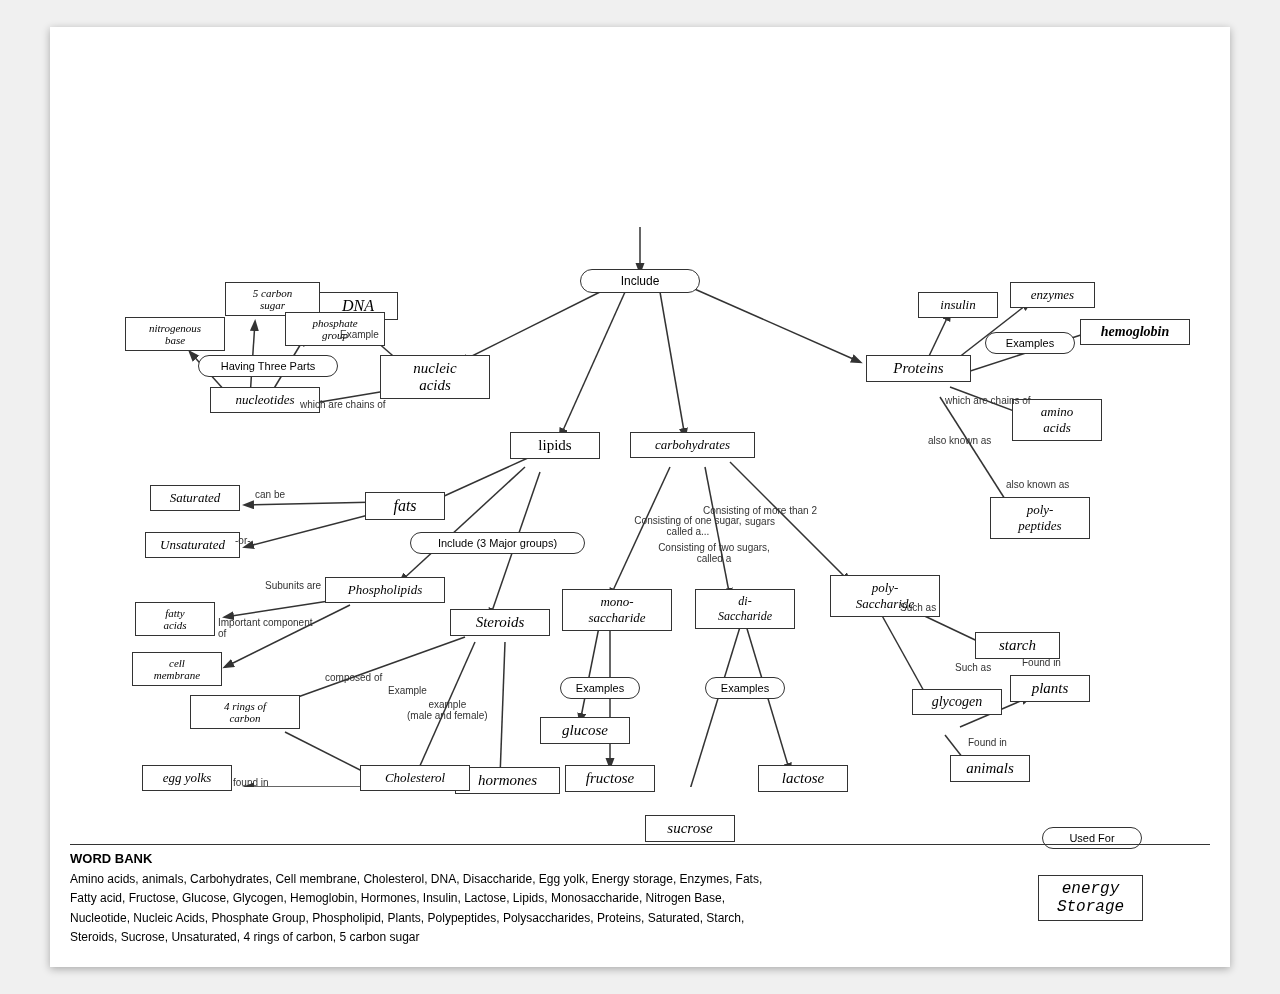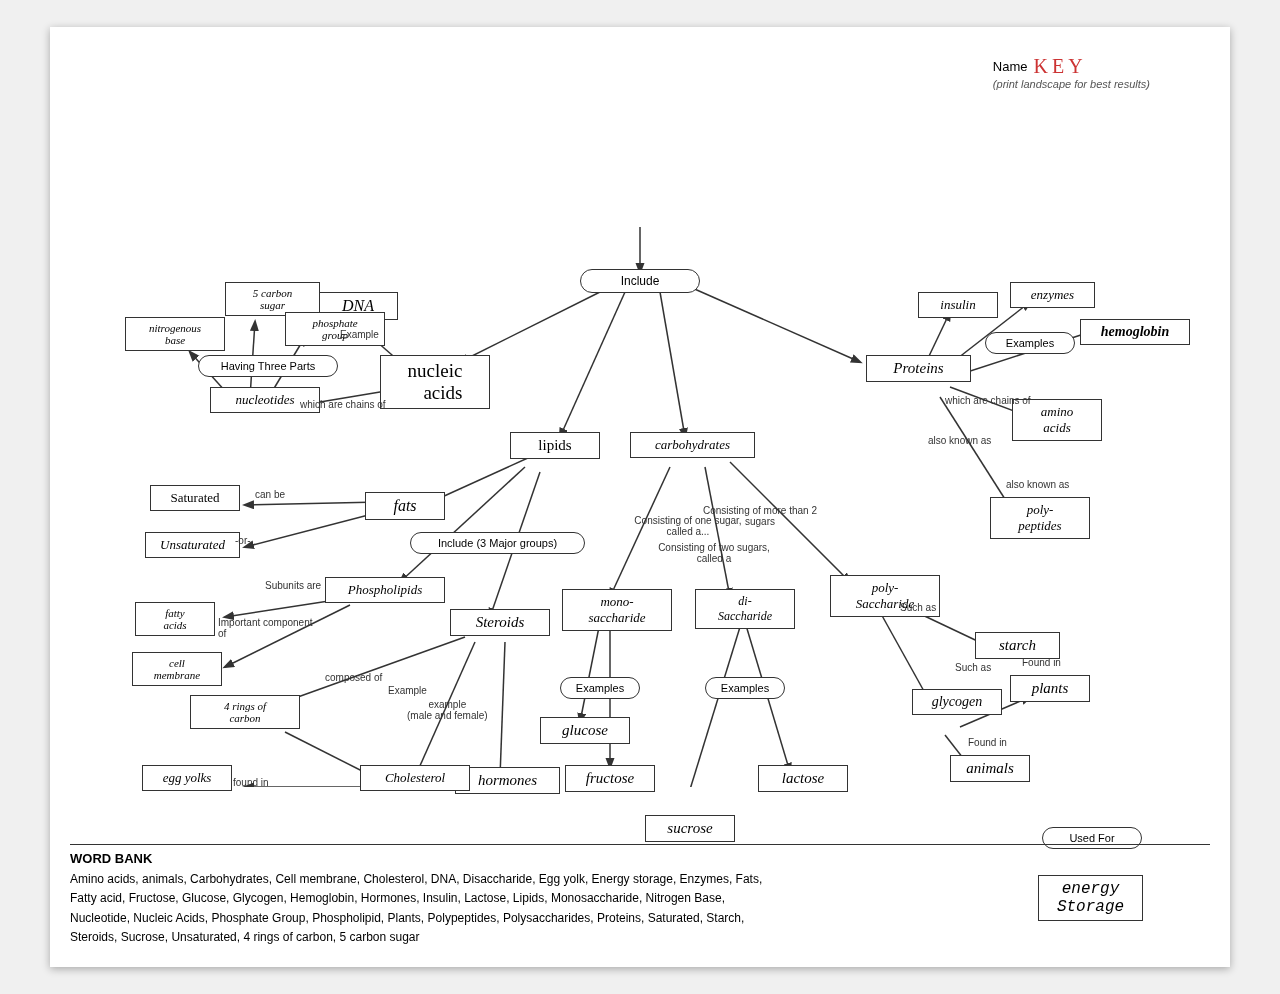--- a/index.html
+++ b/index.html
@@ -125,27 +125,20 @@
       font-size: 12px;
       line-height: 1.6;
     }
   </style>
 </head>
 <body>
 
 <div class="page">
 
 
-  <div class="name-area">
-    <div class="name-line">
-      <span>Name</span>
-      <span class="handwritten">KEY</span>
-    </div>
-    <div class="name-italic">(print landscape for best results)</div>
-  </div>
 
   <div class="concept-map">
 
     <svg class="arrows-svg">
       <defs>
         <marker id="arrow" markerWidth="8" markerHeight="8" refX="6" refY="3" orient="auto">
           <path d="M0,0 L0,6 L8,3 z" fill="#333"></path>
         </marker>
       </defs>
 
@@ -231,21 +224,21 @@
 
     <div class="node rounded" style="left:510px;top:142px;width:120px;">
       <span>Include</span>
     </div>
 
     <div class="node rect" style="left:248px;top:165px;width:80px;">
       <span style="font-style:italic;font-family:Georgia,serif;font-size:16px;">DNA</span>
     </div>
 
     <div class="node rect" style="left:310px;top:228px;width:110px;">
-      <span style="white-space:pre-line;font-family:Georgia,serif;font-size:19px;text-align:right;">nucleic
+      <span style="white-space:pre-line;font-style:italic;font-family:Georgia,serif;font-size:15px;">nucleic
 acids</span>
     </div>
 
     <div class="node rect" style="left:140px;top:260px;width:110px;">
       <span style="font-style:italic;font-family:Georgia,serif;font-size:13px;">nucleotides</span>
     </div>
 
     <div class="node rect" style="left:55px;top:190px;width:100px;">
       <span style="white-space:pre-line;font-style:italic;font-family:Georgia,serif;font-size:11px;">nitrogenous
 base</span>
@@ -279,21 +272,21 @@
 
     <div class="node rounded" style="left:340px;top:405px;width:175px;">
       <span style="font-size:11px;">Include (3 Major groups)</span>
     </div>
 
     <div class="node rect" style="left:295px;top:365px;width:80px;">
       <span style="font-style:italic;font-family:Georgia,serif;font-size:16px;">fats</span>
     </div>
 
     <div class="node rect" style="left:80px;top:358px;width:90px;">
-      <span style="font-family:Georgia,serif;font-size:13px;">Saturated</span>
+      <span style="font-style:italic;font-family:Georgia,serif;font-size:13px;">Saturated</span>
     </div>
 
     <div class="node rect" style="left:75px;top:405px;width:95px;">
       <span style="font-style:italic;font-family:Georgia,serif;font-size:13px;">Unsaturated</span>
     </div>
 
     <div class="label" style="left:185px;top:362px;">can be</div>
 
     <div class="label" style="left:165px;top:408px;">-or-</div>
 

